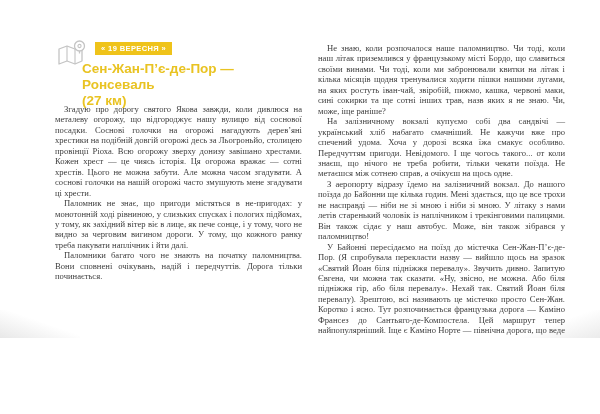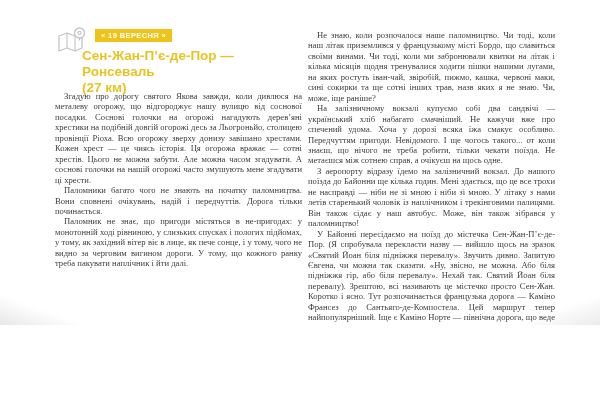--- a/index.html
+++ b/index.html
@@ -1,35 +1,35 @@
 <!DOCTYPE html>
 <html lang="uk"><head>
 <meta charset="utf-8">
 <style>
   html,body{margin:0;padding:0;background:#ffffff;}
   .spread{position:relative;width:600px;height:325px;background:#ffffff;overflow:hidden;
-          font-family:"Liberation Serif","DejaVu Serif",serif;color:#3c3c3c;}
+          font-family:"Liberation Serif","DejaVu Serif",serif;color:#3c3c3c;margin-top:13px;}
 
   
   .map-icon{position:absolute;left:56px;top:26px;width:32px;height:30px;}
   .date-badge{position:absolute;left:95px;top:29px;background:#efc31a;color:#ffffff;
               font-family:"Liberation Sans","DejaVu Sans",sans-serif;font-weight:bold;
               font-size:7.5px;line-height:9px;padding:2px 6px;letter-spacing:.4px;}
   .chapter-title{position:absolute;left:82px;top:48px;width:210px;
                  font-family:"Liberation Sans","DejaVu Sans",sans-serif;font-weight:bold;
                  font-size:13.5px;line-height:16px;color:#e9c322;}
   .chapter-title .sub{display:block;}
 
   
   .col{position:absolute;width:247px;font-size:8.6px;line-height:10.45px;
        text-align:justify;color:#3c3c3c;}
   .col p{margin:0;padding:0;hyphens:auto;}
   .col p.ind{text-indent:9px;}
   .left-col{left:55px;top:91px;}
-  .right-col{left:308px;top:30px;}
+  .right-col{left:318px;top:30px;}
   p.dropcap::first-letter{float:left;font-size:20.5px;line-height:17px;
                           padding:1px 4px 0 0;color:#3c3c3c;}
 
   
   .folio{position:absolute;font-size:12px;color:#9b9b9b;
          font-family:"Liberation Sans","DejaVu Sans",sans-serif;}
   .folio-left{left:87px;top:382px;}
   .folio-right{left:376px;top:386px;}
 
   
@@ -54,22 +54,22 @@
 
   <span class="date-badge">« 19 ВЕРЕСНЯ »</span>
 
   <div class="chapter-title">
     <span>Сен-Жан-П’є-де-Пор — Ронсеваль</span>
     <span class="sub">(27 км)</span>
   </div>
 
   <div class="col left-col">
     <p class="ind">Згадую про дорогу святого Якова завжди, коли дивлюся на металеву огорожу, що відгороджує нашу вулицю від соснової посадки. Соснові голочки на огорожі нагадують дерев’яні хрестики на подібній довгій огорожі десь за Льогроньйо, столицею провінції Ріоха. Всю огорожу зверху донизу завішано хрестами. Кожен хрест — це чиясь історія. Ця огорожа вражає — сотні хрестів. Цього не можна забути. Але можна часом згадувати. А соснові голочки на нашій огорожі часто змушують мене згадувати ці хрести.</p>
+    <p class="ind">Паломник не знає, що пригоди містяться в не-пригодах: у монотонній ході рівниною, у слизьких спусках і пологих підйомах, у тому, як західний вітер віє в лице, як пече сонце, і у тому, чого не видно за черговим вигином дороги. У тому, що кожного ранку треба пакувати наплічник і йти далі.</p>
     <p class="ind">Паломники багато чого не знають на початку паломництва. Вони сповнені очікувань, надій і передчуттів. Дорога тільки починається.</p>
-    <p class="ind">Паломник не знає, що пригоди містяться в не-пригодах: у монотонній ході рівниною, у слизьких спусках і пологих підйомах, у тому, як західний вітер віє в лице, як пече сонце, і у тому, чого не видно за черговим вигином дороги. У тому, що кожного ранку треба пакувати наплічник і йти далі.</p>
   </div>
 
   <div class="col right-col">
     <p class="ind">Не знаю, коли розпочалося наше паломництво. Чи тоді, коли наш літак приземлився у французькому місті Бордо, що славиться своїми винами. Чи тоді, коли ми забронювали квитки на літак і кілька місяців щодня тренувалися ходити пішки нашими лугами, на яких ростуть іван-чай, звіробій, пижмо, кашка, червоні маки, сині сокирки та ще сотні інших трав, назв яких я не знаю. Чи, може, іще раніше?</p>
     <p class="ind">На залізничному вокзалі купуємо собі два сандвічі — український хліб набагато смачніший. Не кажучи вже про спечений удома. Хоча у дорозі всяка їжа смакує особливо. Передчуттям пригоди. Невідомого. І ще чогось такого... от коли знаєш, що нічого не треба робити, тільки чекати поїзда. Не метаєшся між сотнею справ, а очікуєш на щось одне.</p>
     <p class="ind">З аеропорту відразу їдемо на залізничний вокзал. До нашого поїзда до Байонни ще кілька годин. Мені здається, що це все трохи не насправді — ніби не зі мною і ніби зі мною. У літаку з нами летів старенький чоловік із наплічником і трекінговими палицями. Він також сідає у наш автобус. Може, він також зібрався у паломництво!</p>
     <p class="ind">У Байонні пересідаємо на поїзд до містечка Сен-Жан-П’є-де-Пор. (Я спробувала перекласти назву — вийшло щось на зразок «Святий Йоан біля підніжжя перевалу». Звучить дивно. Запитую Євгена, чи можна так сказати. «Ну, звісно, не можна. Або біля підніжжя гір, або біля перевалу». Нехай так. Святий Йоан біля перевалу). Зрештою, всі називають це містечко просто Сен-Жан. Коротко і ясно. Тут розпочинається французька дорога — Каміно Франсез до Сантьяго-де-Компостела. Цей маршрут тепер найпопулярніший. Іще є Каміно Норте — північна дорога, що веде до Сантьяго узбережжям Атлантичного океану (я також хотіла б її пройти, щоб щодня дивитися на</p>
   </div>
 
   <span class="folio folio-left">10</span>

